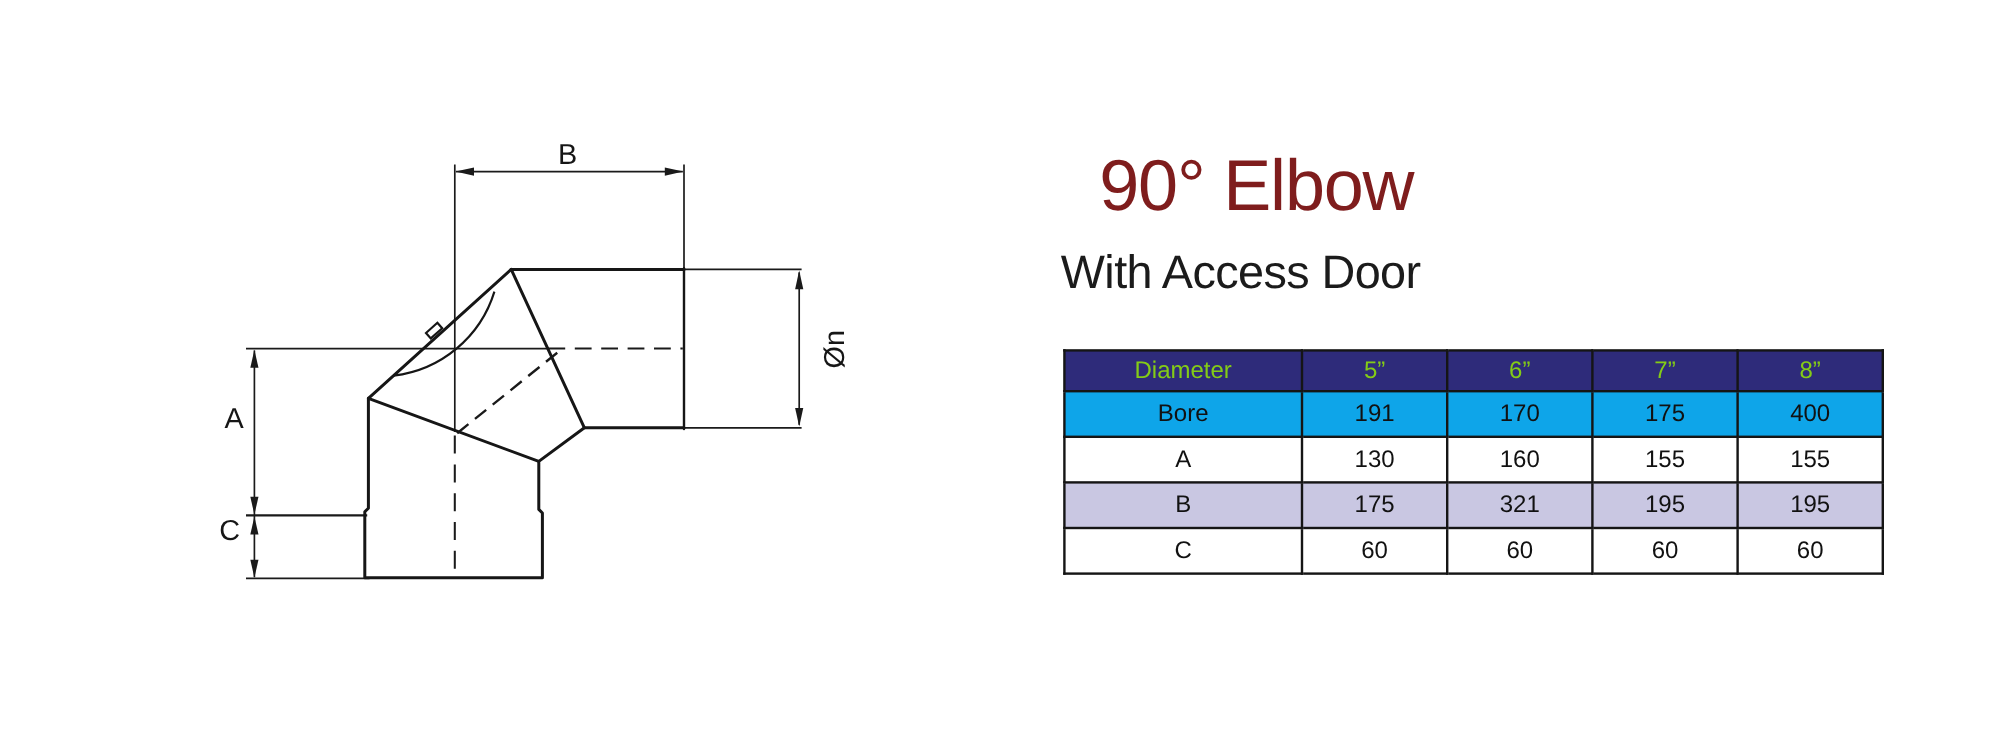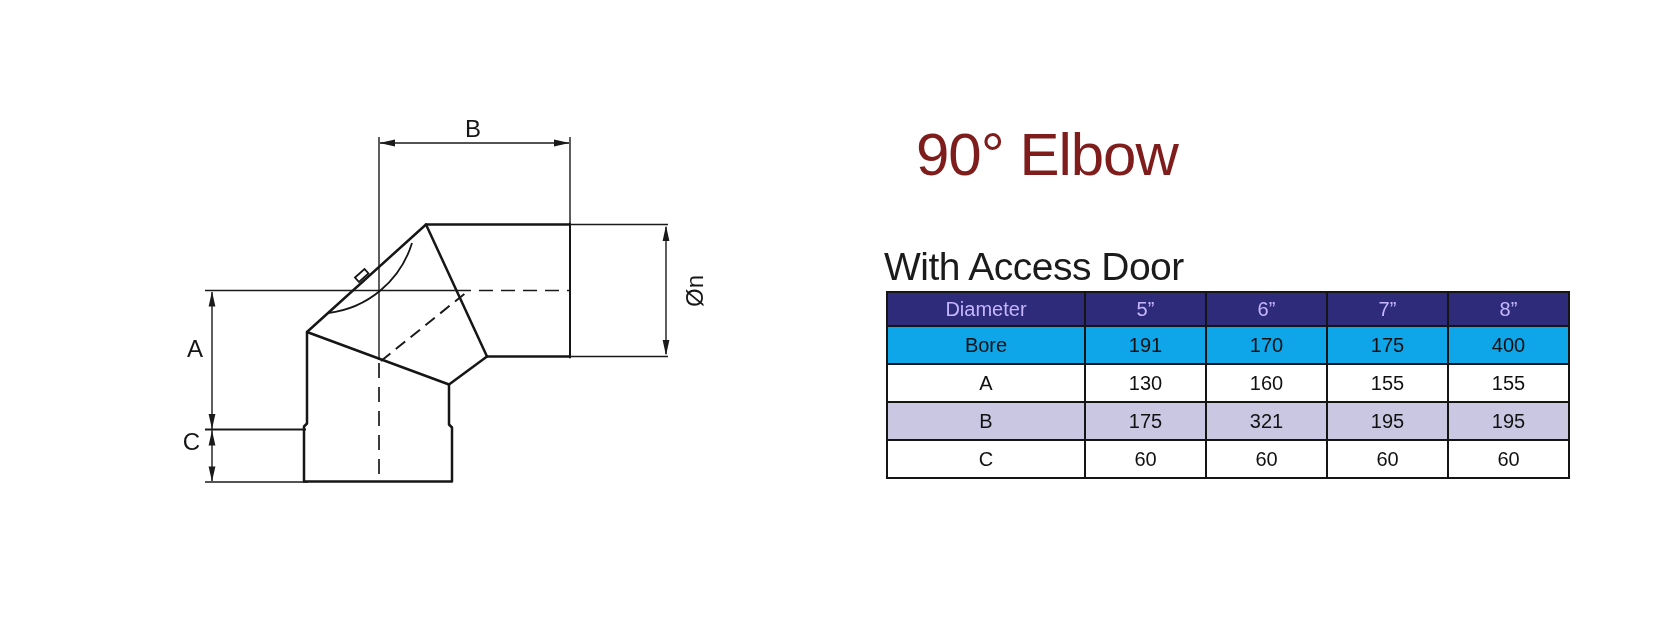--- a/index.html
+++ b/index.html
@@ -29,40 +29,39 @@
     margin-left:40px;
   }
   .product-subtitle{
     position:absolute;
     left:884px;top:206px;
     font-size:39px;
     font-weight:300;
     letter-spacing:-0.5px;
     color:#1b1b1b;
     white-space:nowrap;
-    margin-top:39px;
   }
   table.spec{
     position:absolute;
     left:886px;top:291px;
     border-collapse:collapse;
     table-layout:fixed;
     font-size:20px;
     text-align:center;
   }
   table.spec th, table.spec td{
     border:2.5px solid #151515;
     padding:0;
     height:36px;
     vertical-align:middle;
     font-weight:400;
   }
   table.spec thead th{
     height:32px;
-    color:#c4b5fd;
+    color:#84cc16;
     font-weight:400;
   }
   table.spec col.label-col{width:198px;}
   table.spec col.val-col{width:121px;}
 </style>
 </head>
 <body>
 
 <div class="canvas">
 

